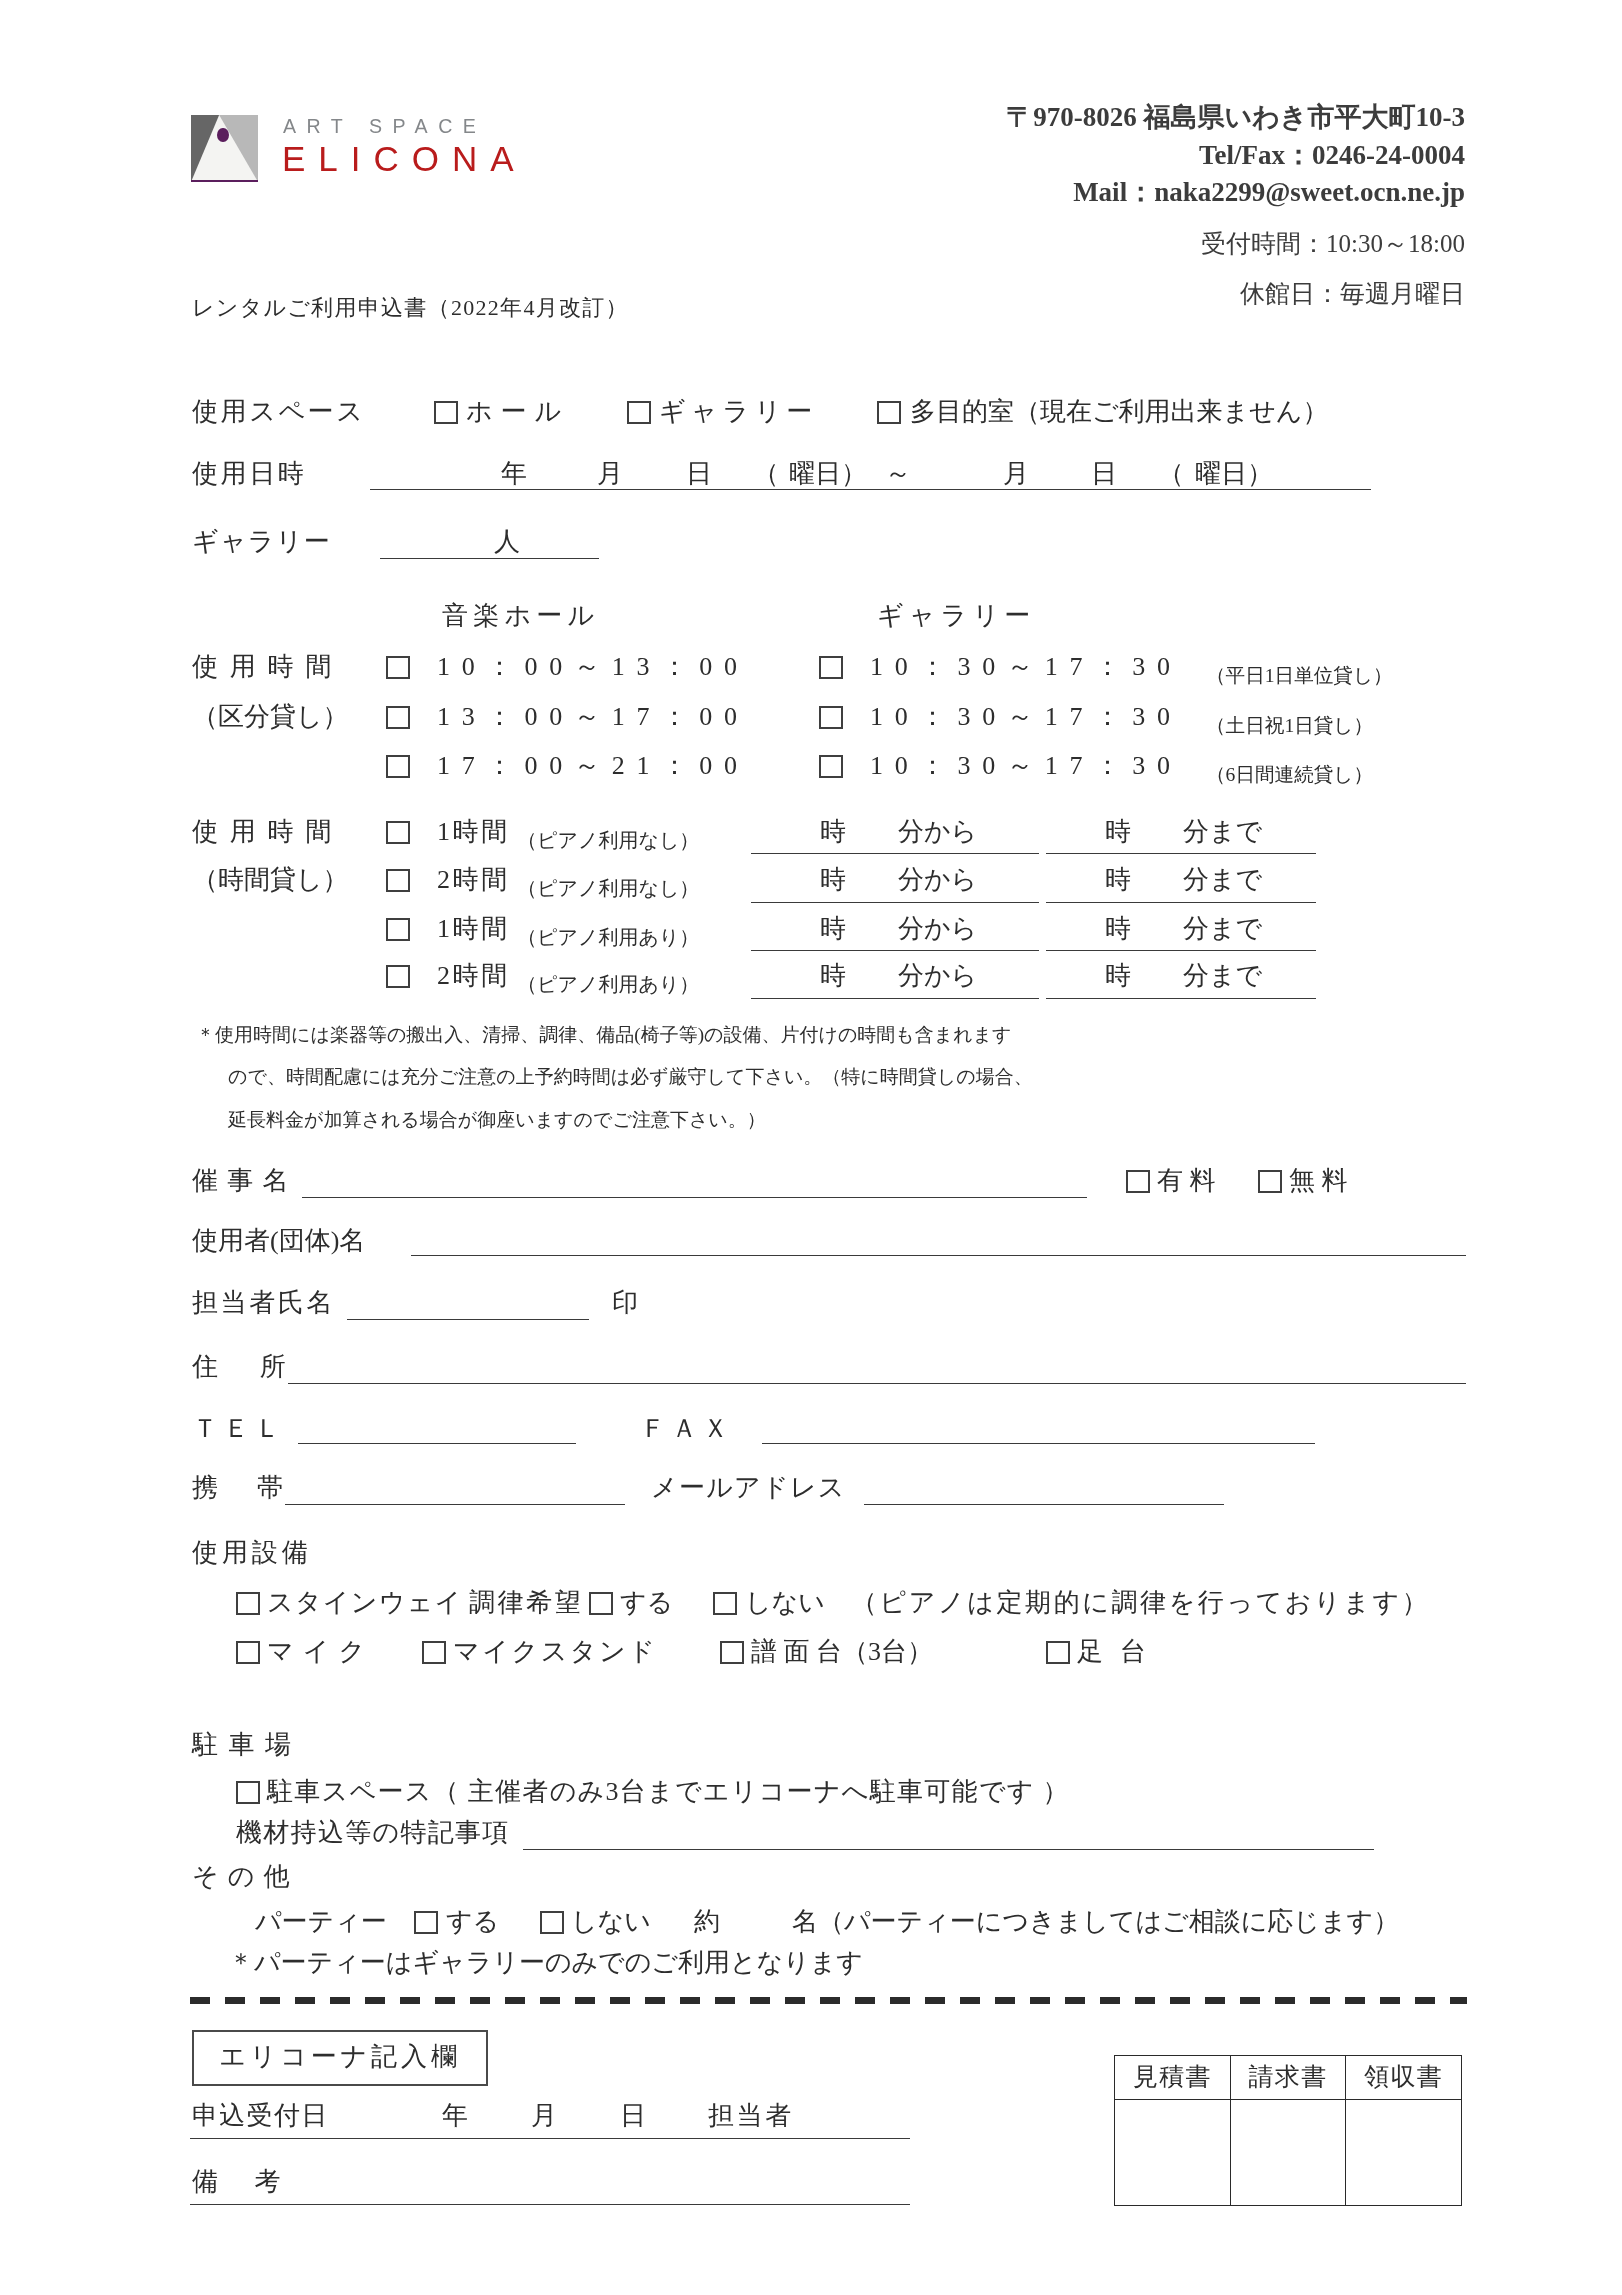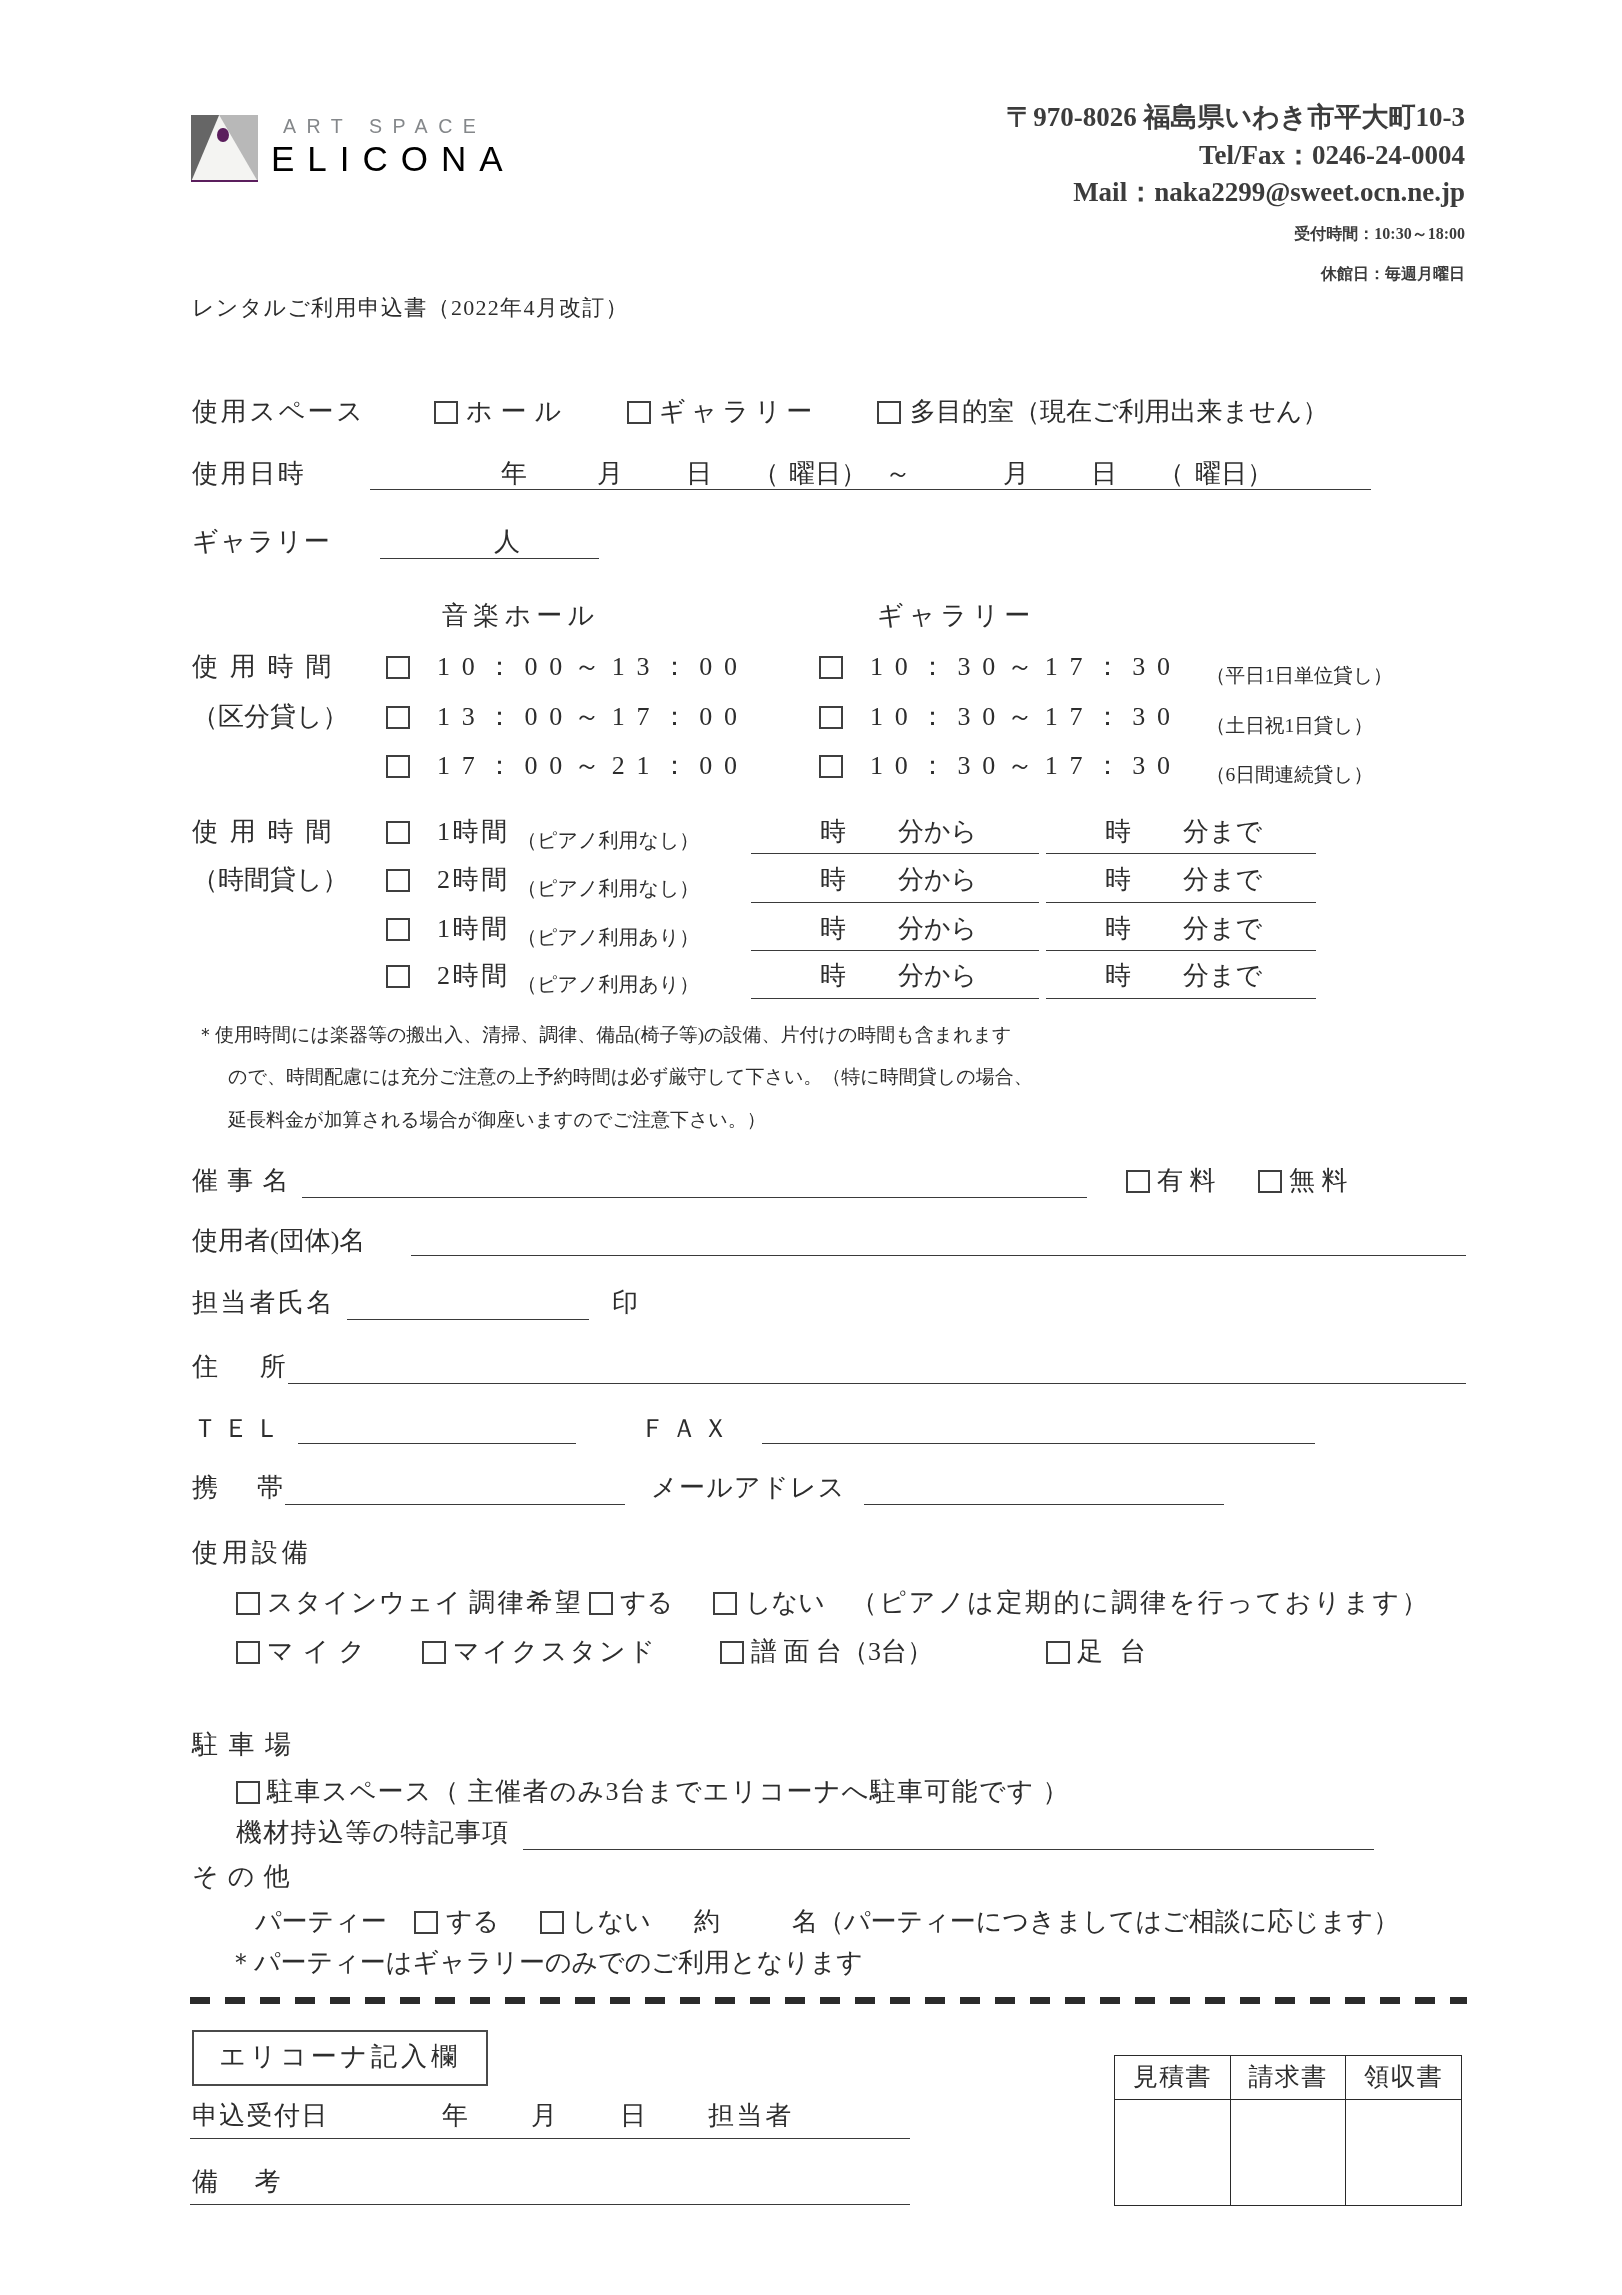--- a/index.html
+++ b/index.html
@@ -16,27 +16,27 @@
   .f36{font-size:19px;line-height:34px;}
   
   .logo-sq{position:absolute;left:191px;top:115px;width:67px;height:67px;
            background:linear-gradient(to right,#666666 0 42%,#b8b8b8 42% 100%);}
   .logo-tri{position:absolute;left:0;top:0;width:100%;height:100%;background:#f4f4f2;
             clip-path:polygon(42% 0,100% 100%,0 100%);}
   .logo-dot{position:absolute;left:26px;top:13px;width:11.8px;height:14.4px;border-radius:50%;background:#5b1e5d;}
   .logo-bar{position:absolute;left:0;bottom:0;width:100%;height:2px;background:#5b1e5d;}
   .logo-top{position:absolute;left:283px;top:115px;font-family:"Liberation Sans","DejaVu Sans",sans-serif;
             font-size:19.6px;letter-spacing:10.5px;color:#84878a;}
-  .logo-name{position:absolute;left:271px;top:139px;font-family:"Liberation Sans","DejaVu Sans",sans-serif;
-             font-size:35px;letter-spacing:13px;color:#000000;}
+  .logo-name{position:absolute;left:282px;top:139px;font-family:"Liberation Sans","DejaVu Sans",sans-serif;
+             font-size:35px;letter-spacing:13px;color:#b91c1c;}
   
   .contact{position:absolute;left:654px;top:102px;width:811px;text-align:right;color:#3c3c3c;}
   .c1{font-size:26px;line-height:31px;letter-spacing:7.2px;margin-bottom:10.5px;}
   .c2{font-size:27px;line-height:31px;font-weight:600;margin-bottom:6.5px;}
-  .c3{font-size:16px;line-height:29px;font-weight:700;margin-top:11px;}
+  .c3{font-size:25px;line-height:29px;font-weight:400;margin-top:21px;}
   .title{position:absolute;left:192px;top:293px;font-size:22px;letter-spacing:1.3px;}
   
   .dash{position:absolute;left:190px;top:1997px;width:1277px;height:6.5px;
         background:repeating-linear-gradient(90deg,#2b2b2b 0 19.6px,transparent 19.6px 35px);}
   
   .obox{position:absolute;left:192px;top:2030px;width:292px;height:52px;border:2px solid #4a4a4a;
         text-align:center;line-height:50px;font-size:26px;letter-spacing:3.9px;}
   
   .tbl{position:absolute;left:1114px;top:2055px;width:348px;height:151px;border:1.3px solid #2a2a2a;
        display:flex;flex-direction:column;box-sizing:border-box;}

